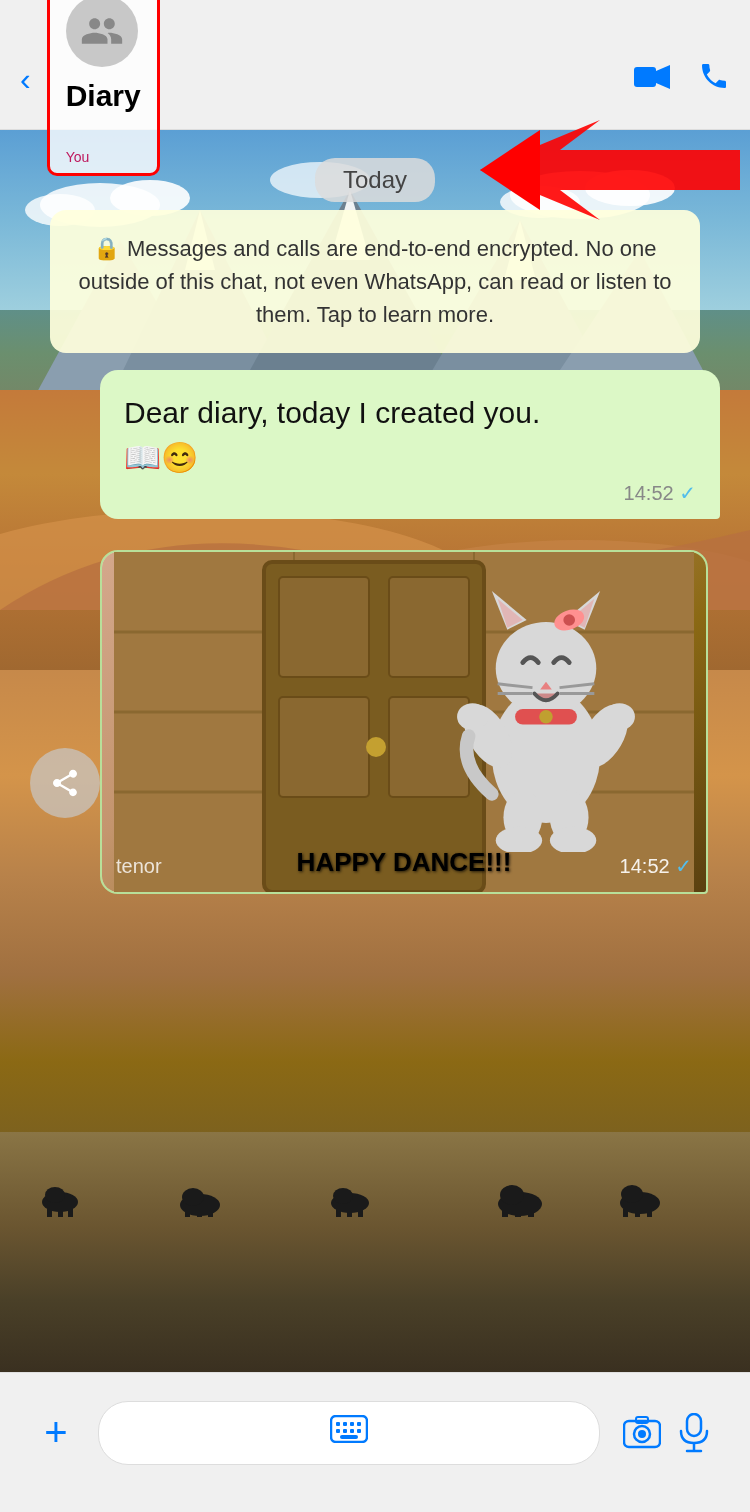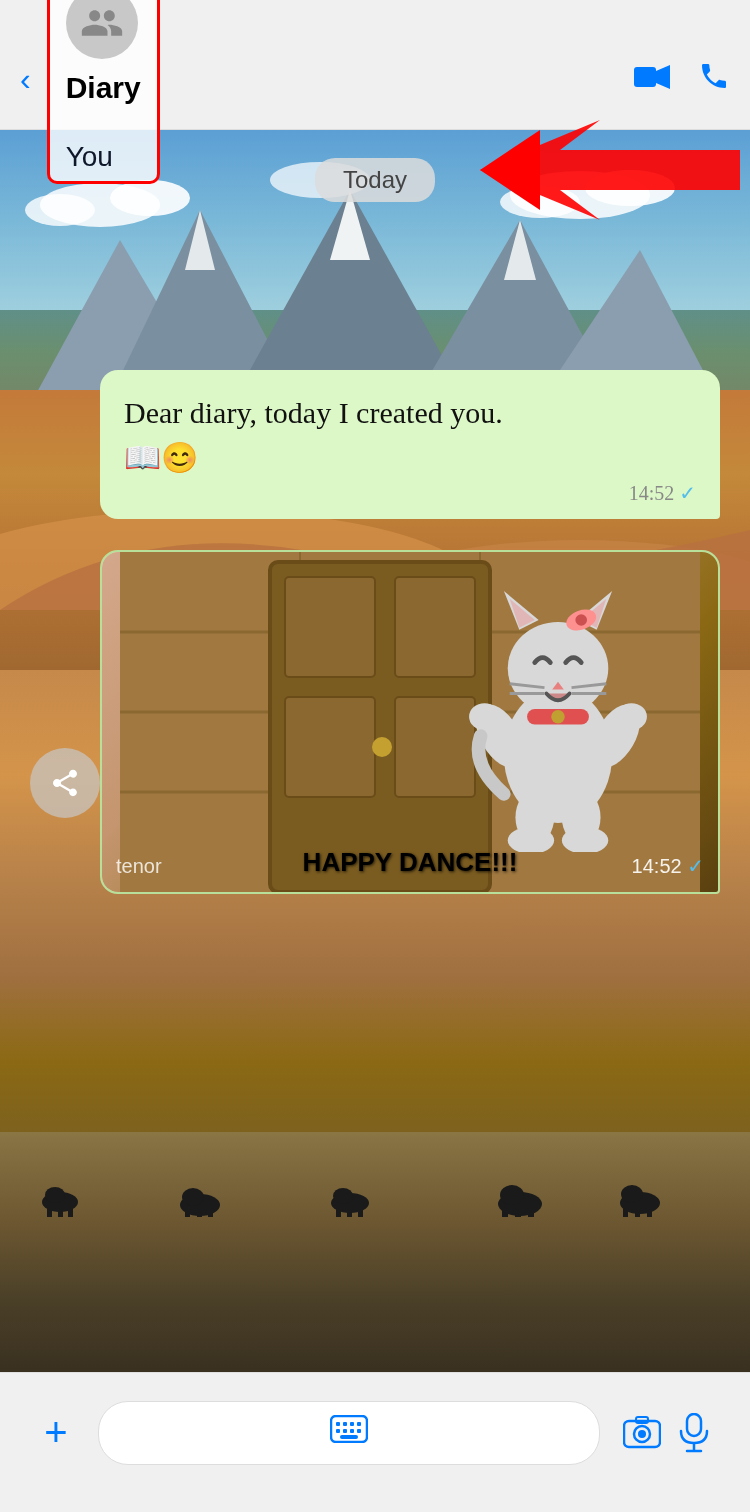--- a/index.html
+++ b/index.html
@@ -75,22 +75,22 @@
       flex-direction: column;
     }
 
     .contact-name {
       font-size: 30px;
       font-weight: 700;
       color: #000;
     }
 
     .contact-sub {
-      font-size: 28px;
-      color: #0f172a;
+      font-size: 14px;
+      color: #be185d;
       margin-top: 36px;
     }
 
     .header-right {
       display: flex;
       align-items: center;
       gap: 28px;
     }
 
     .header-icon {
@@ -168,21 +168,20 @@
     
     .message-text-bubble {
       position: absolute;
       top: 240px;
       right: 30px;
       left: 100px;
       background: #dcf8c6;
       border-radius: 18px 18px 4px 18px;
       padding: 22px 24px 14px 24px;
       z-index: 5;
-      font-family: Liberation Serif, serif;
     }
 
     .message-text {
       font-size: 30px;
       color: #111;
       line-height: 1.4;
       font-weight: 400;
     }
 
     .message-emojis {
@@ -198,21 +197,21 @@
     }
 
     .checkmark {
       color: #53bdeb;
     }
 
     
     .gif-bubble {
       position: absolute;
       top: 420px;
-      right: 30px;
+      right: 42px;
       left: 100px;
       background: #dcf8c6;
       border-radius: 18px 18px 4px 18px;
       overflow: hidden;
       z-index: 5;
       border: 2px solid #b8e09a;
       text-align: center;
     }
 
     .gif-content {
@@ -442,20 +441,21 @@
 
     <ellipse cx="640" cy="36" rx="20" ry="11" fill="#1a1a1a"></ellipse>
     <ellipse cx="632" cy="27" rx="11" ry="9" fill="#1a1a1a"></ellipse>
     <rect x="623" y="42" width="5" height="11" fill="#1a1a1a"></rect>
     <rect x="635" y="42" width="5" height="11" fill="#1a1a1a"></rect>
     <rect x="647" y="42" width="5" height="11" fill="#1a1a1a"></rect>
   </svg>
 
   <div class="today-badge">Today</div>
 
+  <div class="encryption-notice">🔒 Messages and calls are end-to-end encrypted. No one outside of this chat, not even WhatsApp, can read or listen to them. Tap to learn more.</div>
 
   <div class="message-text-bubble">
     <div class="message-text">Dear diary, today I created you.</div>
     <div class="message-emojis">📖😊</div>
     <div class="message-time-right">
       <span>14:52</span>
       <span class="checkmark"> ✓</span>
     </div>
   </div>
 

